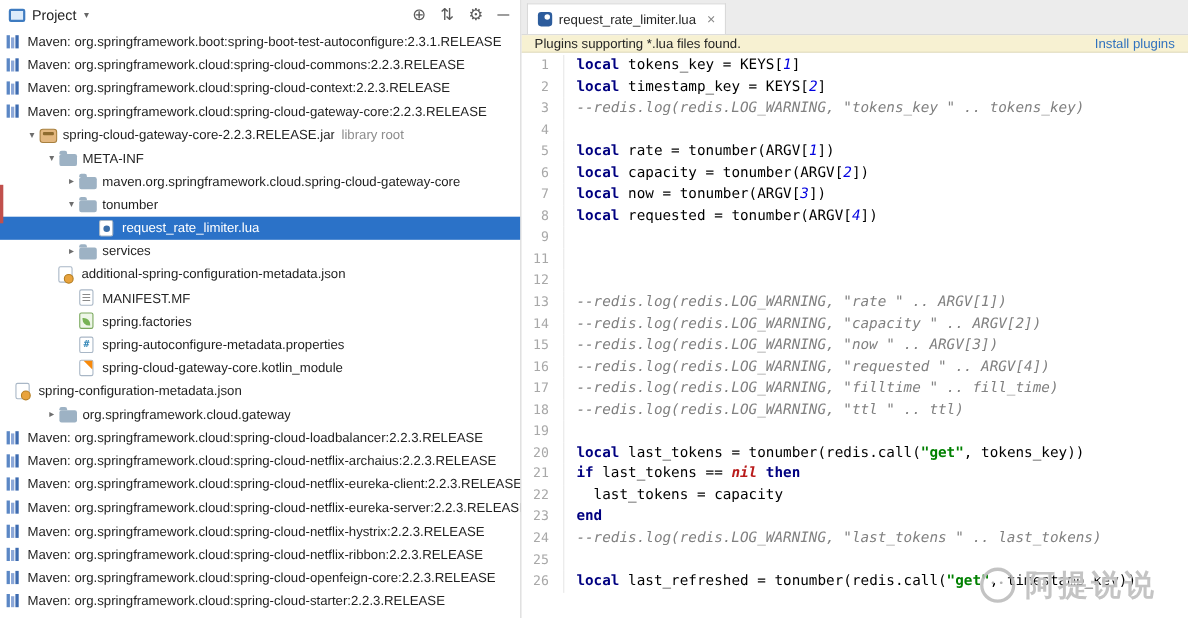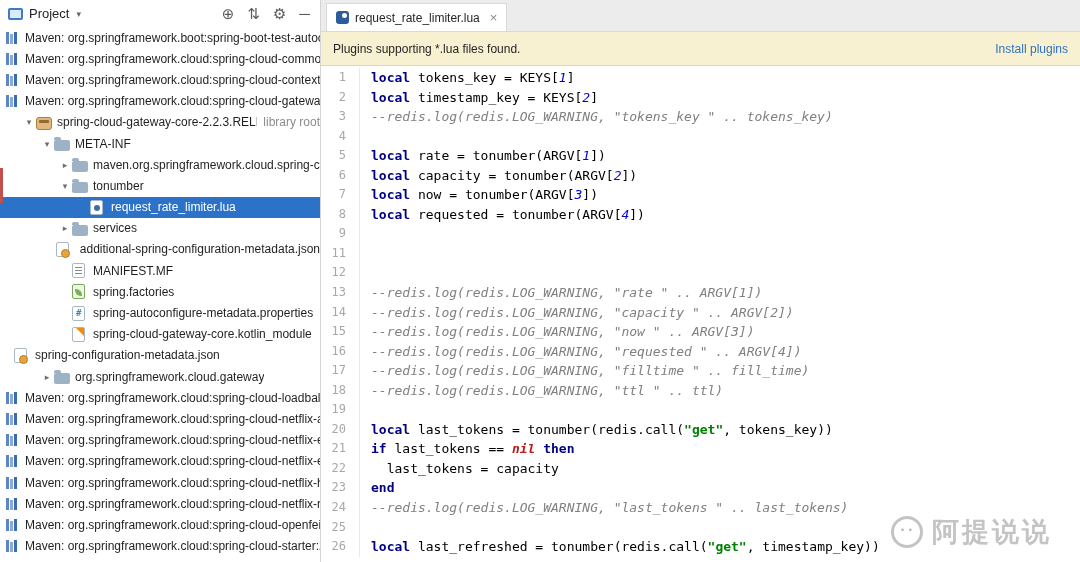--- a/index.html
+++ b/index.html
@@ -1,21 +1,21 @@
 <!DOCTYPE html>
 <html><head>
 <meta charset="utf-8">
 <style>
   * { margin:0; padding:0; box-sizing:border-box; }
   html,body { width:1080px; height:562px; overflow:hidden; background:#fff; }
   .app { position:relative; width:1080px; height:562px; display:flex;
          font-family:"Liberation Sans","DejaVu Sans",sans-serif; color:#1f1f1f; background:#fff; }
 
   
-  .left { width:321px; height:100%; border-right:1px solid #d5d5d5; display:flex; flex-direction:column; background:#fff; position:relative; }
+  .left { width:474px; height:100%; border-right:1px solid #d5d5d5; display:flex; flex-direction:column; background:#fff; position:relative; }
   .pheader { height:27px; display:flex; align-items:center; padding:0 10px 0 8px; gap:6px; flex:none; }
   .tw-icon { width:15px; height:12px; border:2px solid #3e7bc0; border-radius:2px; background:#dcebfa; flex:none; }
   .ptitle { font-size:13px; color:#1f1f1f; }
   .pcaret { font-size:9px; color:#666; margin-left:1px; }
   .ptool { margin-left:auto; display:flex; align-items:center; gap:13px; }
   .tb-icon { font-size:15px; color:#5a5a5a; line-height:1; cursor:default; }
 
   .tree { flex:1; overflow:hidden; font-size:12px; }
   .tree-row { display:flex; align-items:center; height:21.2px; white-space:nowrap; overflow:hidden; cursor:default; }
   .tree-row.selected { background:#2b72c8; color:#fff; }
@@ -48,21 +48,21 @@
   .stripe-mark { position:absolute; left:0; top:168px; width:3px; height:35px; background:#c1504c; z-index:4; }
 
   
   .right { flex:1; height:100%; display:flex; flex-direction:column; min-width:0; }
   .tabbar { height:32px; flex:none; background:#ececec; border-bottom:1px solid #d9d9d9; display:flex; align-items:flex-end; padding-left:5px; }
   .tab { height:28px; background:#fff; border:1px solid #d9d9d9; border-bottom:none; display:flex; align-items:center; gap:6px; padding:0 9px; font-size:12px; color:#262626; }
   .tab-file-icon { width:13px; height:13px; background:#2c5c9c; border-radius:3px; position:relative; flex:none; }
   .tab-file-icon::after { content:""; position:absolute; right:2px; top:2px; width:5px; height:5px; border-radius:50%; background:#fff; }
   .tab-close { color:#888; font-size:13px; margin-left:4px; cursor:default; }
 
-  .banner { height:34px; flex:none; background:#f7f1d2; border-bottom:1px solid #ddd6b8; display:flex; align-items:center; font-size:12px; color:#262626; padding:0 12px; }
+  .banner { height:16px; flex:none; background:#f7f1d2; border-bottom:1px solid #ddd6b8; display:flex; align-items:center; font-size:12px; color:#262626; padding:0 12px; }
   .banner-link { margin-left:auto; color:#3072be; cursor:pointer; }
 
   .editor { flex:1; overflow:hidden; background:#fff; padding-top:2px;
             font-family:"DejaVu Sans Mono","Liberation Mono",monospace; font-size:13px; }
   .code-line { display:flex; height:19.55px; line-height:19.55px; white-space:pre; }
   .code-line.current { background:#fbf5dc; }
   .lnum { flex:none; width:39px; padding-right:13px; text-align:right; color:#a8a8a8; font-size:12px; border-right:1px solid #e8e8e8; }
   .ltext { padding-left:11px; color:#000; }
   .tk-k { color:#000080; font-weight:bold; }
   .tk-v { color:#000000; }
@@ -136,21 +136,21 @@
         <div class="tree-row selected" style="padding-left: 76px;">
           <span class="arrow"></span>
           <span class="ticon ticon-lua"></span>
           <span class="tlabel">request_rate_limiter.lua</span>
         </div>
         <div class="tree-row" style="padding-left: 58px;">
           <span class="arrow">▸</span>
           <span class="ticon ticon-folder"></span>
           <span class="tlabel">services</span>
         </div>
-        <div class="tree-row" style="padding-left: 39px; justify-content: space-between;">
+        <div class="tree-row" style="padding-left: 39px;">
           <span class="arrow"></span>
           <span class="ticon ticon-json"></span>
           <span class="tlabel">additional-spring-configuration-metadata.json</span>
         </div>
         <div class="tree-row" style="padding-left: 58px;">
           <span class="arrow"></span>
           <span class="ticon ticon-manifest"></span>
           <span class="tlabel">MANIFEST.MF</span>
         </div>
         <div class="tree-row" style="padding-left: 58px;">

